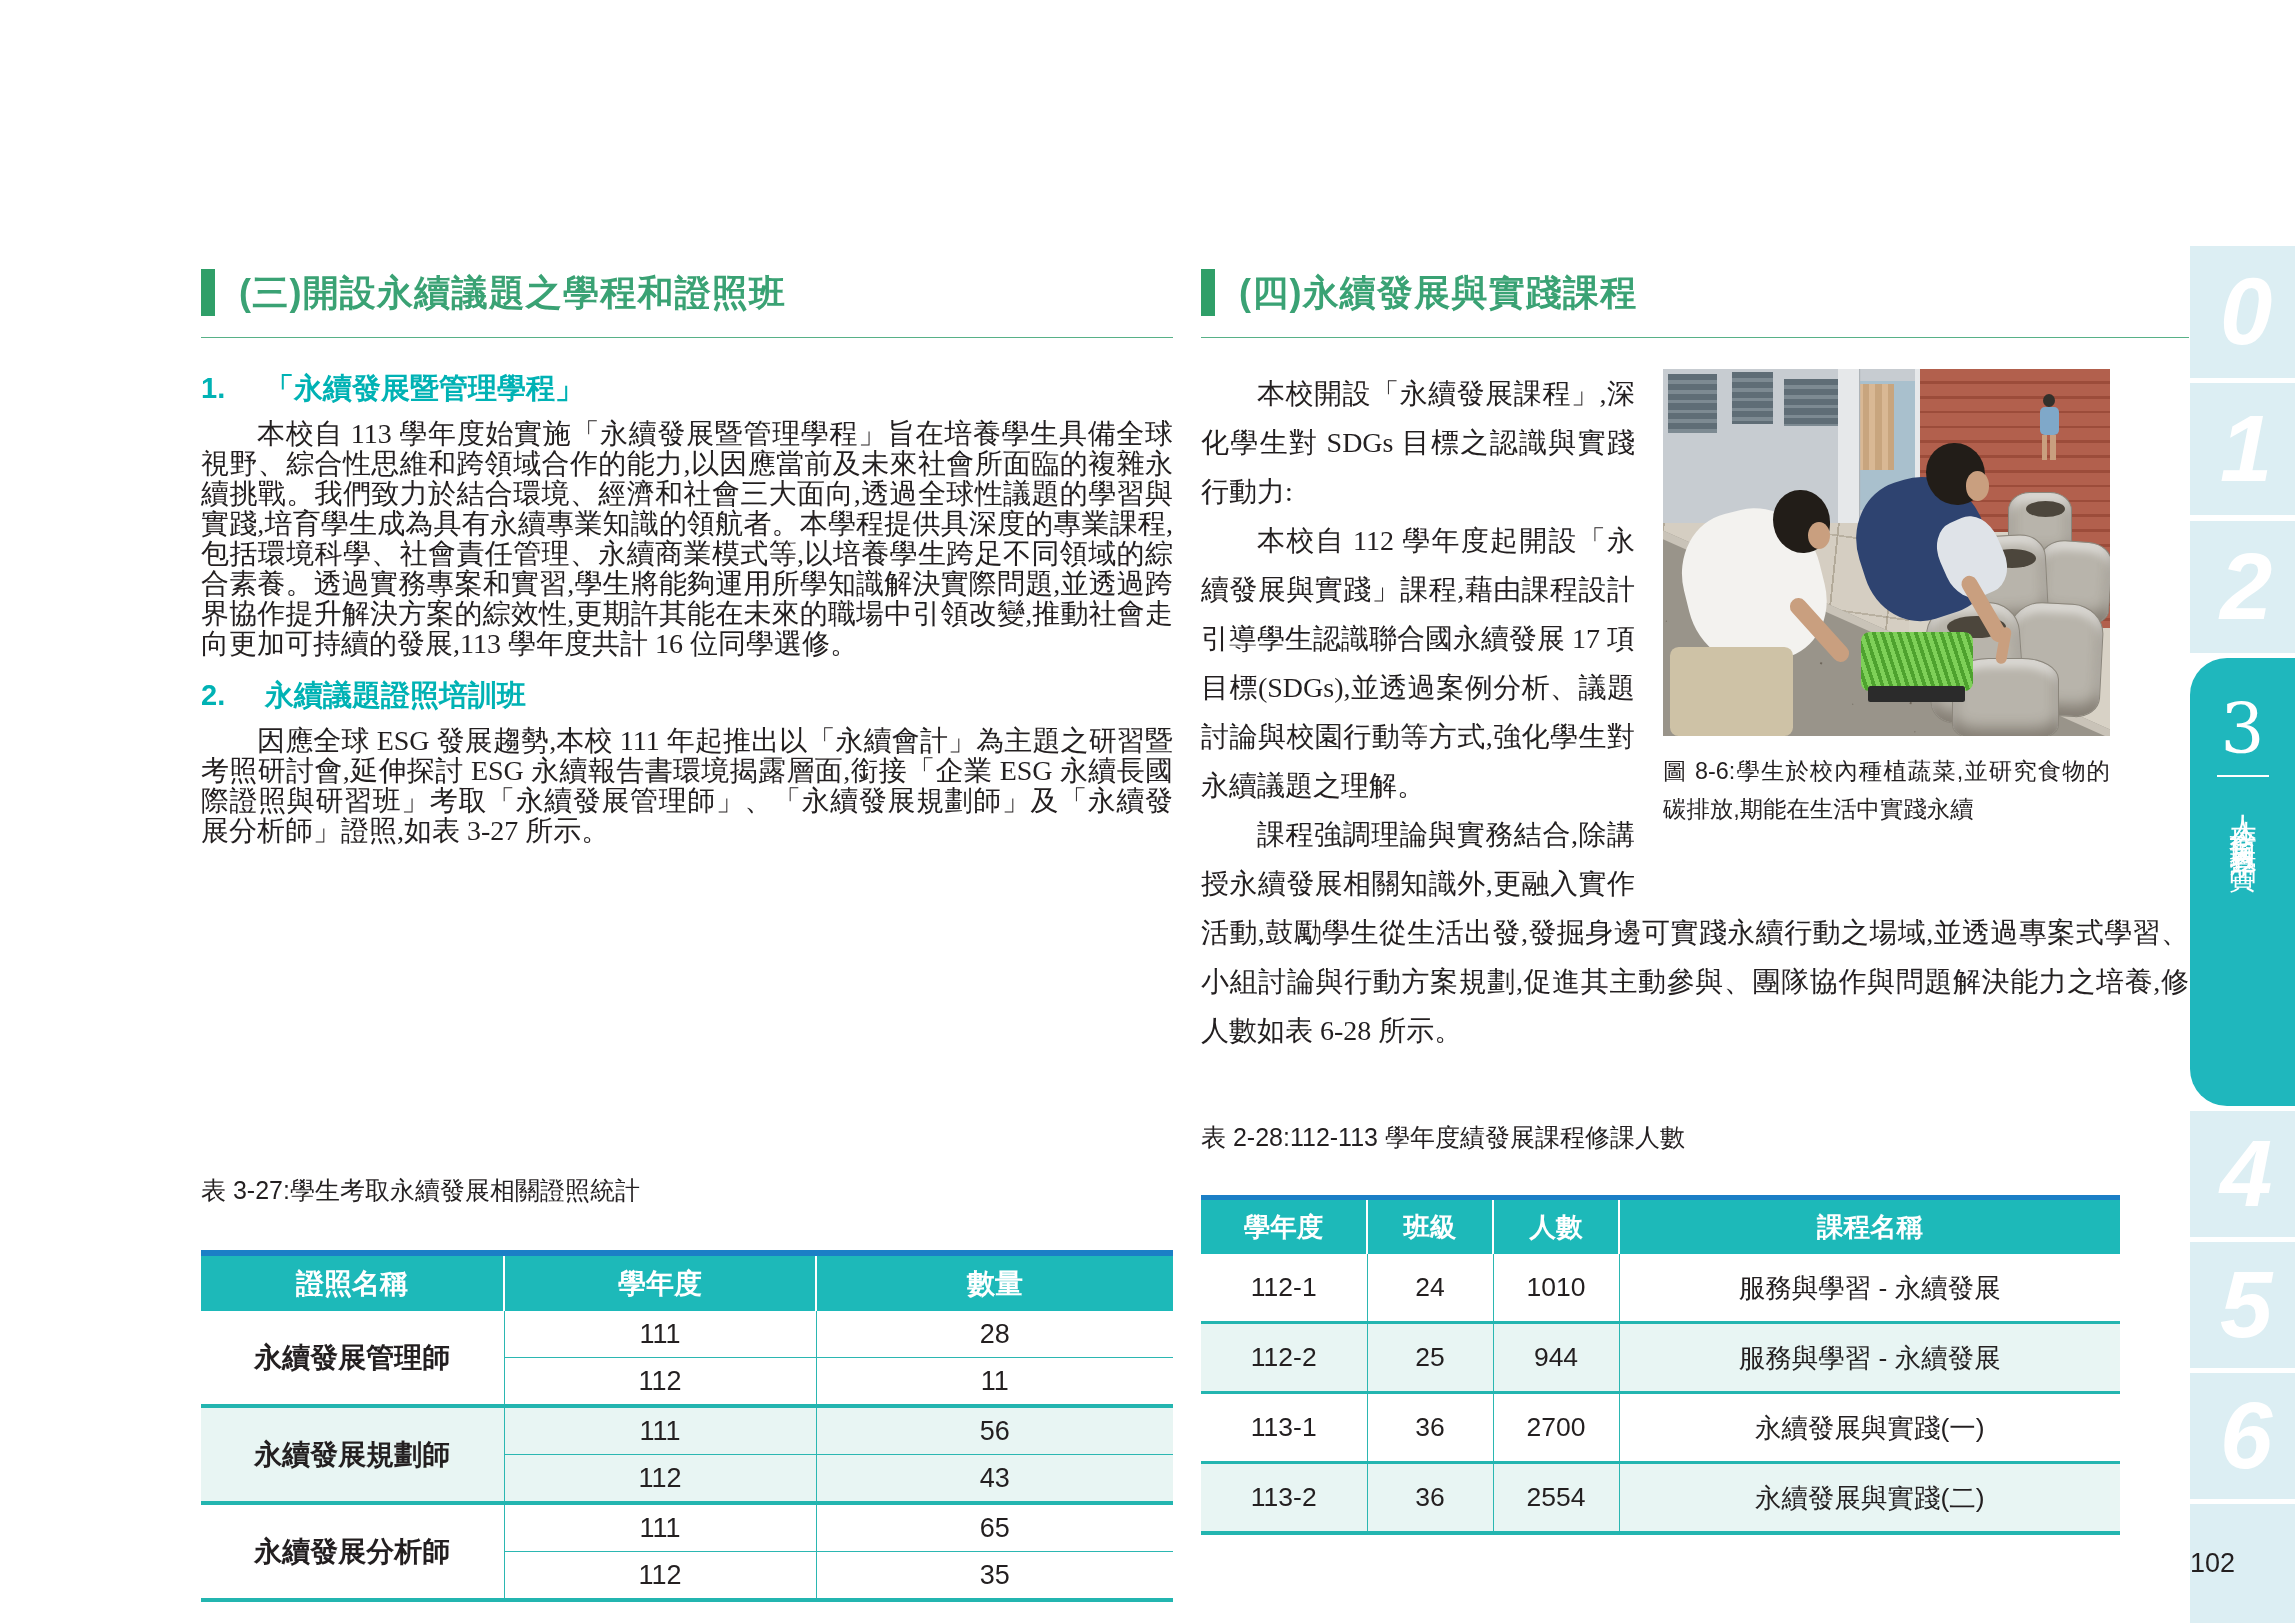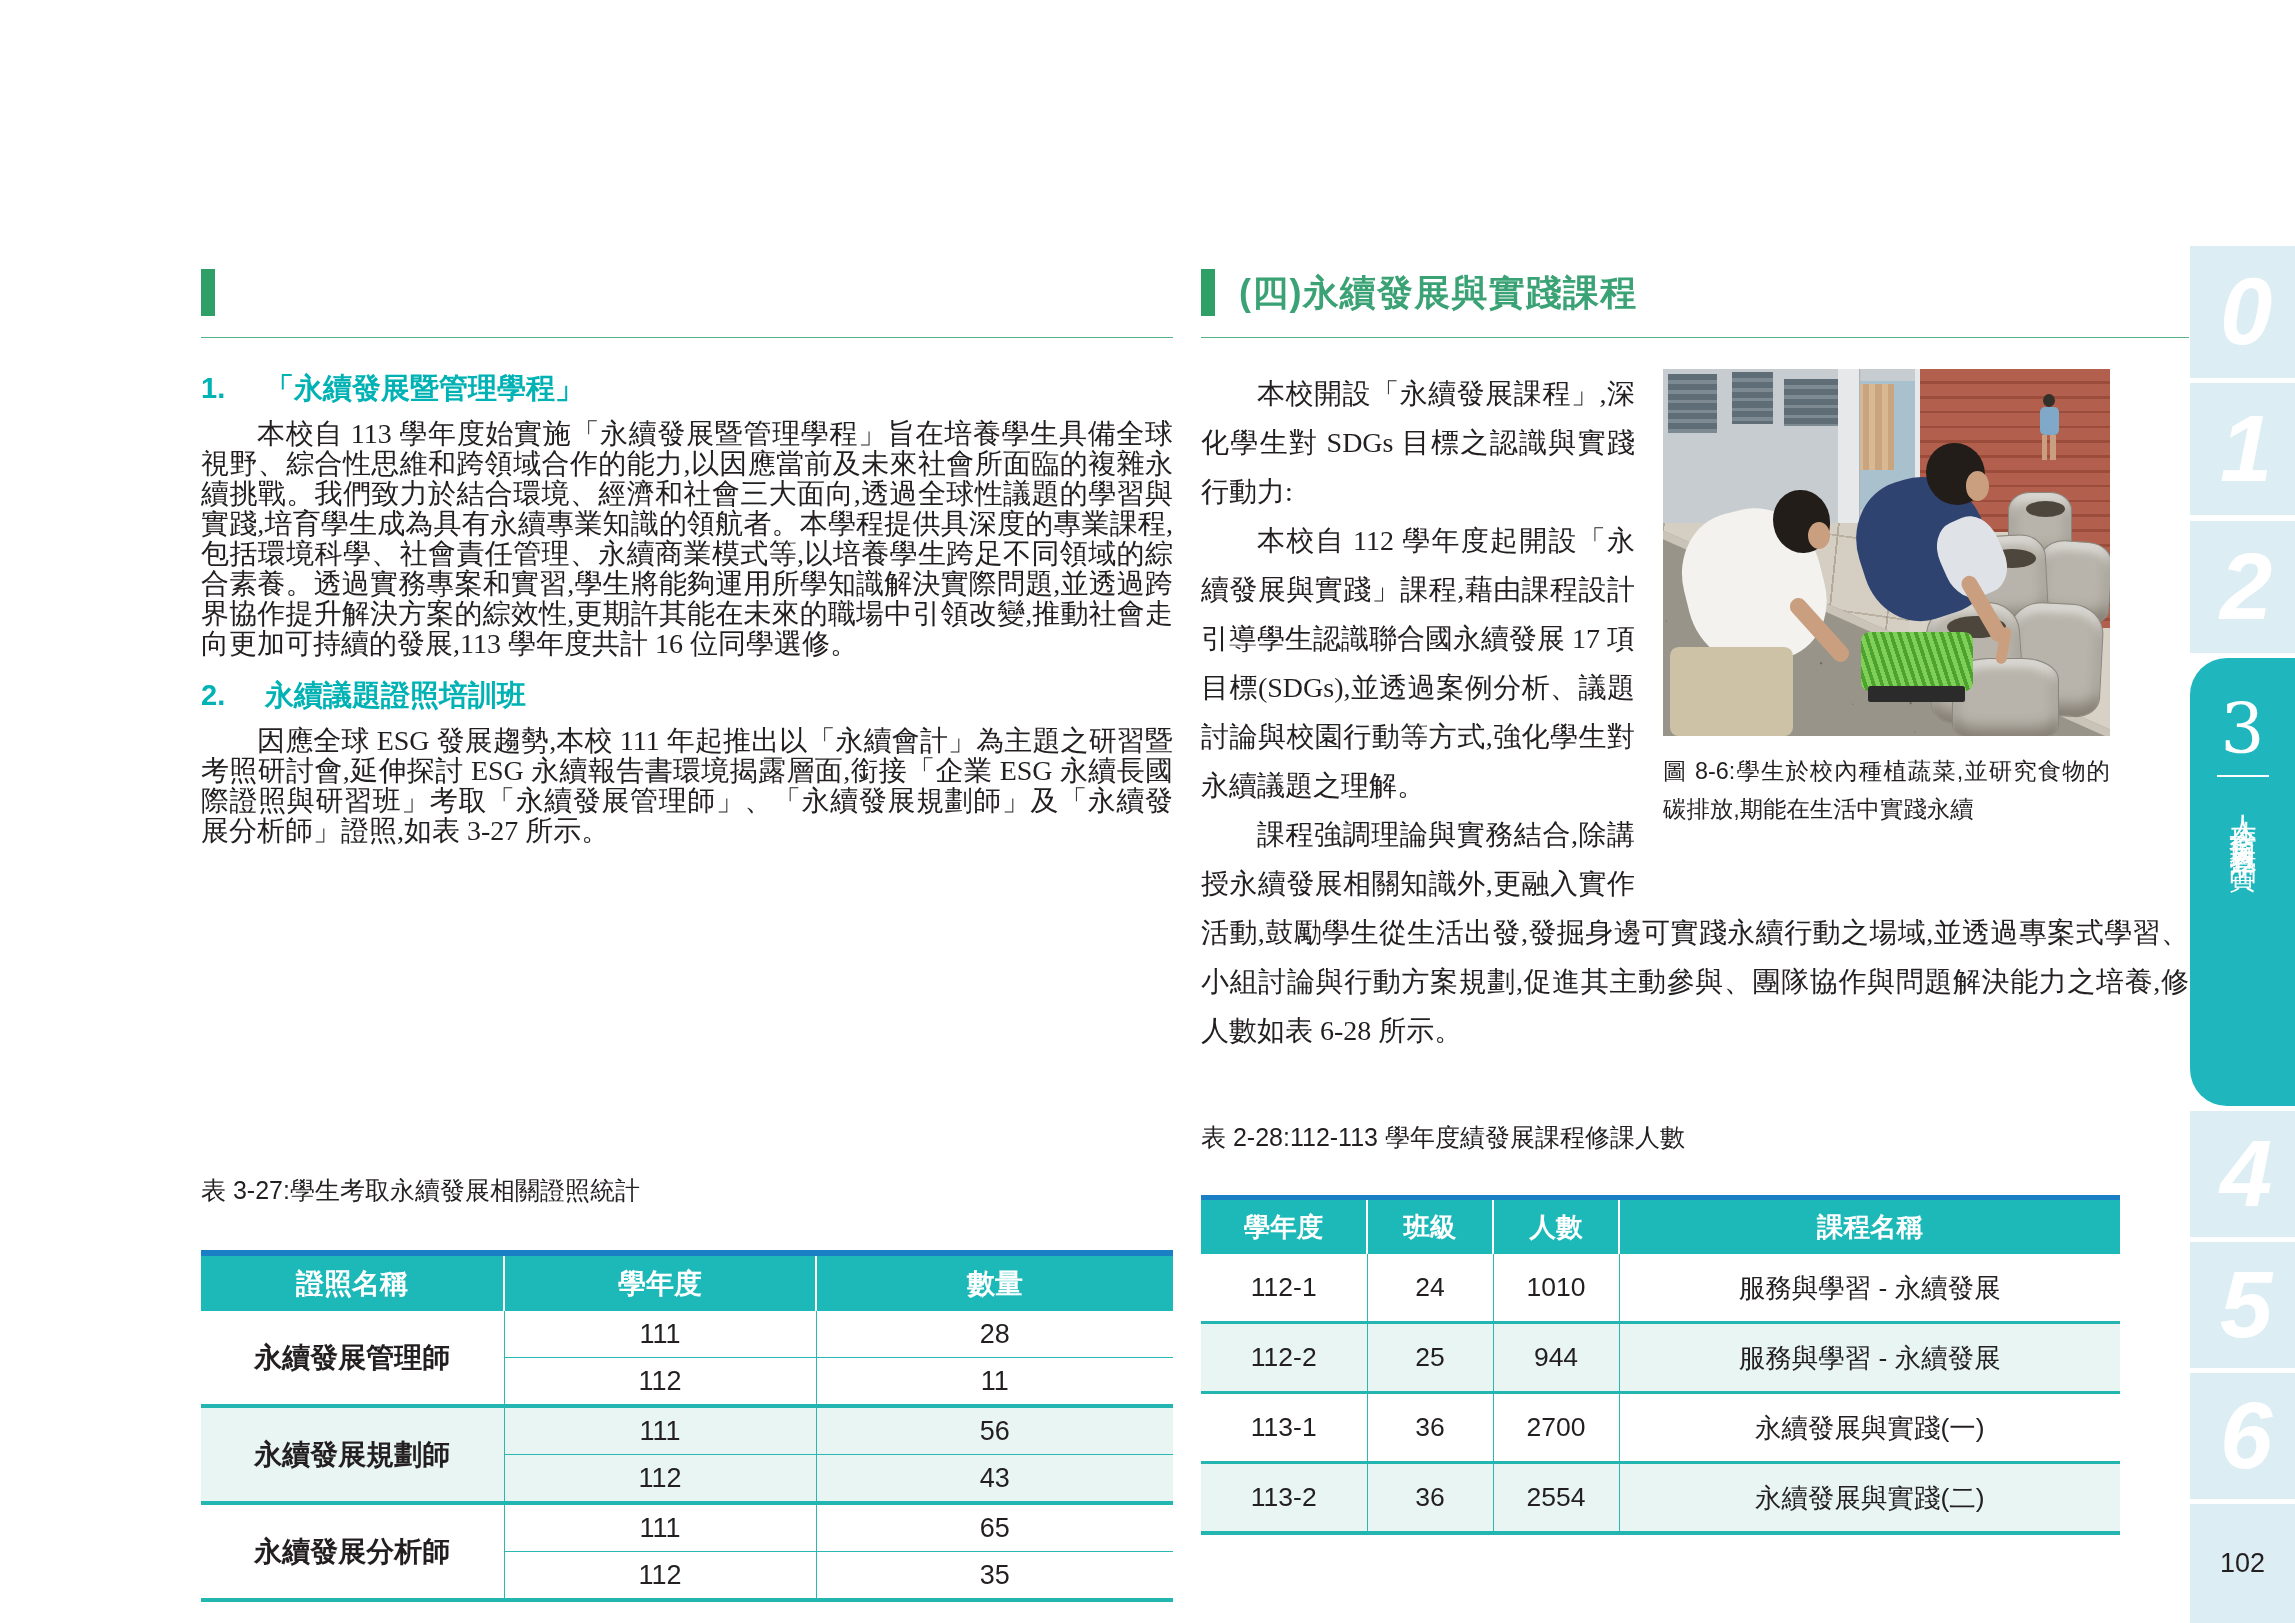--- a/index.html
+++ b/index.html
@@ -63,21 +63,21 @@
   .tab-num{font-family:"Liberation Sans","DejaVu Sans",sans-serif;font-weight:bold;font-style:italic;
            font-size:94px;color:#ffffff;transform:translateX(3.7px);}
   .tab-active{background:#1fb7bd;border-radius:37px 0 0 37px;
               flex-direction:column;justify-content:flex-start;padding-top:37px;box-sizing:border-box;}
   .tab-active .num3{font-family:"DejaVu Serif","Liberation Serif",serif;font-style:normal;
                     font-weight:normal;font-size:69px;color:#ffffff;line-height:69px;}
   .tab-rule{width:52px;height:1.8px;background:#ffffff;margin:11px 0 16px 0;}
   .tab-vtitle{writing-mode:vertical-rl;font-family:"Liberation Sans","DejaVu Sans",sans-serif;
               font-size:27px;color:#ffffff;letter-spacing:6.2px;line-height:1;}
   .pagenum-seg{position:absolute;left:0;top:1504px;width:105px;height:119px;background:#dceef3;
-               display:flex;align-items:center;justify-content:center;}
+               display:flex;align-items:center;}
   .pagenum{font-family:"Liberation Sans","DejaVu Sans",sans-serif;font-size:27px;color:#231f20;}
 
   
   .photo{position:relative;width:447px;height:367px;overflow:hidden;background:#d8d2c6;}
   .ph-band{position:absolute;left:0;top:0;width:100%;height:154px;background:#c7ccd1;}
   .ph-pillar{position:absolute;top:0;height:157px;width:21px;background:#e6e8ea;box-shadow:1.2px 0 0 #aeb4b9;}
   .ph-window{position:absolute;background:repeating-linear-gradient(180deg,#5f6d76 0 6.2px,#7d8a92 6.2px 9.8px);}
   .ph-glass{position:absolute;background:#a9c0cd;}
   .ph-curtain{position:absolute;background:repeating-linear-gradient(90deg,#d9b894 0 6.2px,#c8a57e 6.2px 12.3px);}
   .ph-brick{position:absolute;left:257px;top:0;width:190px;height:163px;
@@ -116,20 +116,21 @@
   .ph-dperson-legs{position:absolute;left:379px;top:66px;width:13.5px;height:24.6px;
                    background:linear-gradient(90deg,#c99f7f 0 5.5px,transparent 5.5px 8px,#c99f7f 8px);}
 </style>
 </head>
 <body>
 
 <div id="canvas">
 
   <div class="sec-head" style="left:201px;top:269px;width:972px;">
     <div class="sec-bar"></div>
+    <div class="sec-title">(三)開設永續議題之學程和證照班</div>
   </div>
 
   <div class="left-col">
     <div class="item-head">
       <span class="item-no">1.</span>
       <span>「永續發展暨管理學程」</span>
     </div>
     <div class="body-text" style="margin-top:11px;">
       <p>本校自 113 學年度始實施「永續發展暨管理學程」旨在培養學生具備全球視野、綜合性思維和跨領域合作的能力,以因應當前及未來社會所面臨的複雜永續挑戰。我們致力於結合環境、經濟和社會三大面向,透過全球性議題的學習與實踐,培育學生成為具有永續專業知識的領航者。本學程提供具深度的專業課程,包括環境科學、社會責任管理、永續商業模式等,以培養學生跨足不同領域的綜合素養。透過實務專案和實習,學生將能夠運用所學知識解決實際問題,並透過跨界協作提升解決方案的綜效性,更期許其能在未來的職場中引領改變,推動社會走向更加可持續的發展,113 學年度共計 16 位同學選修。</p>
     </div>

